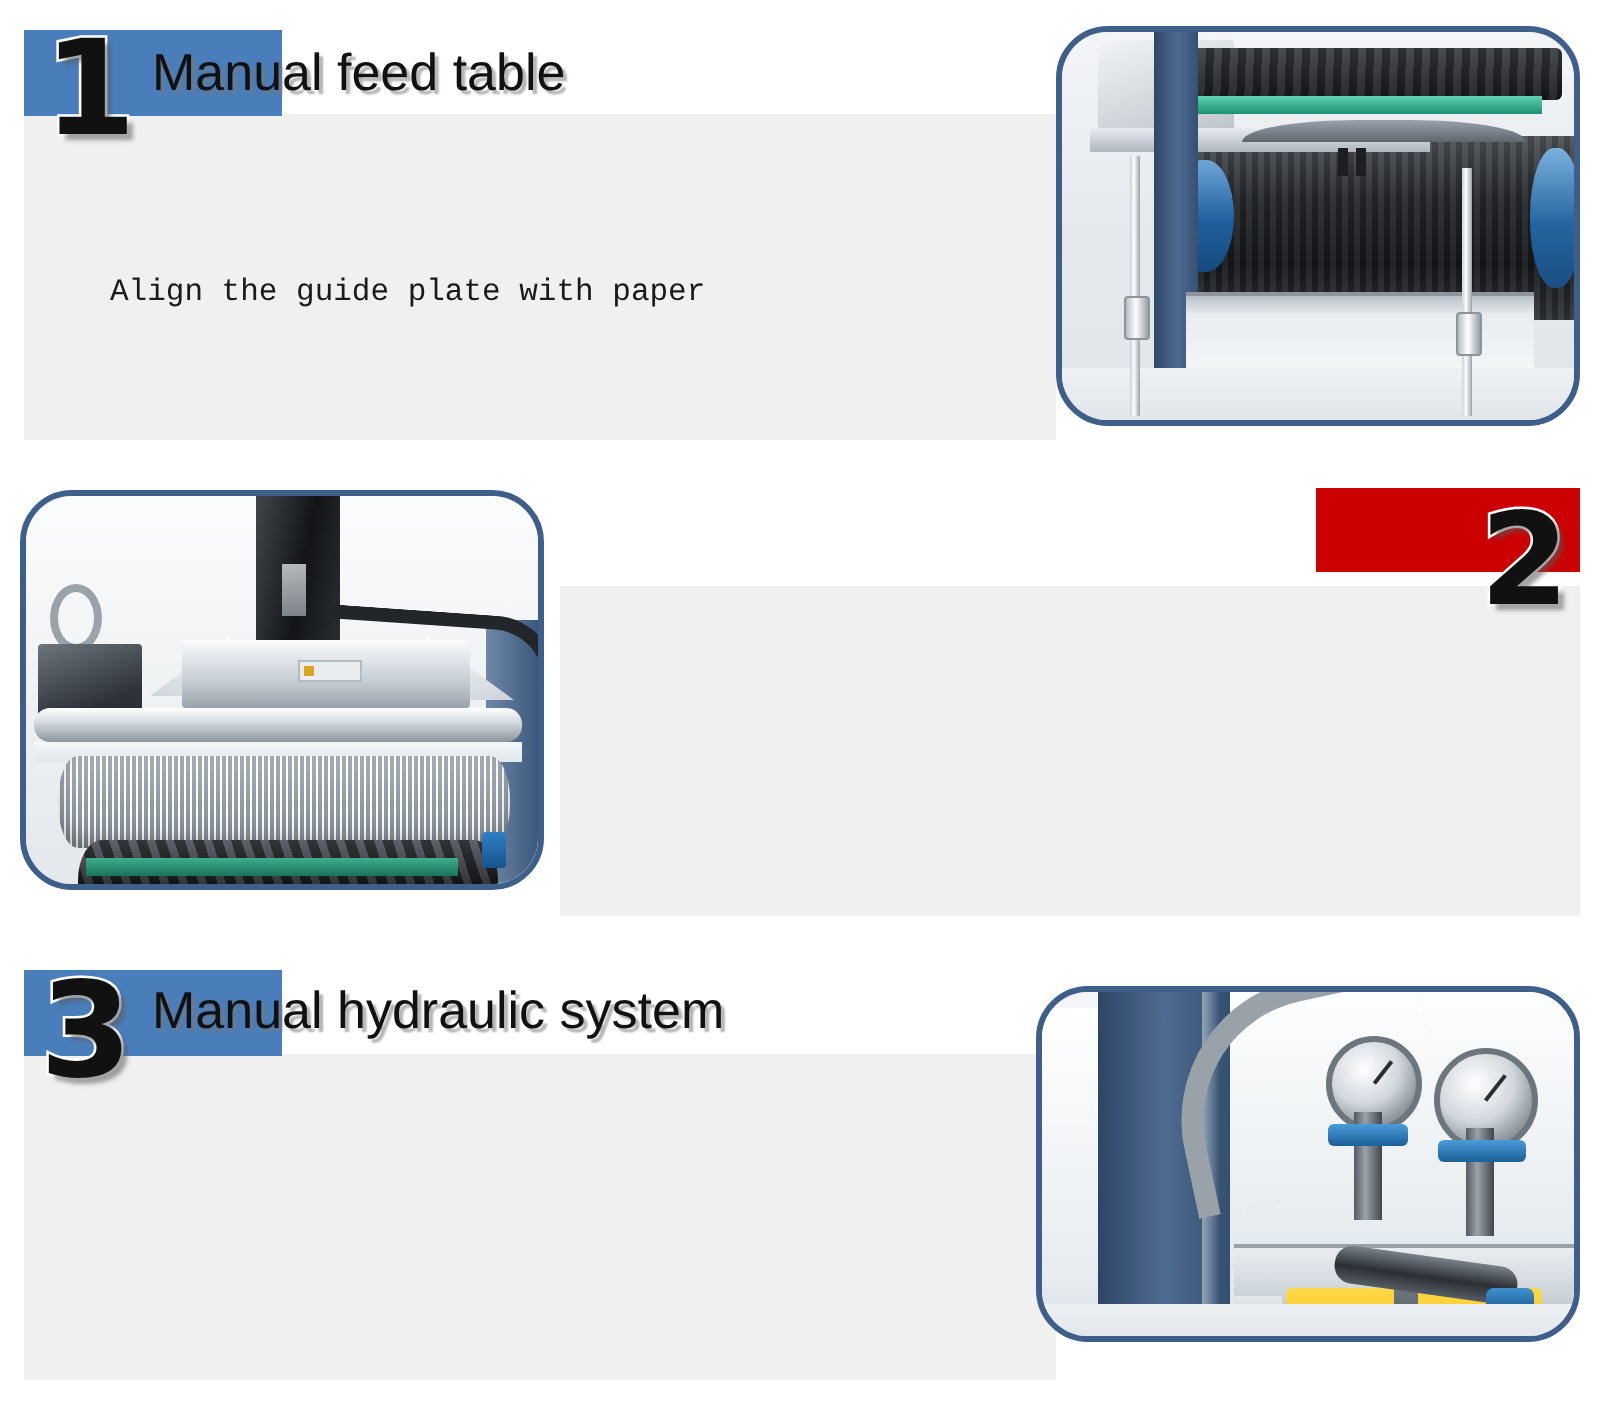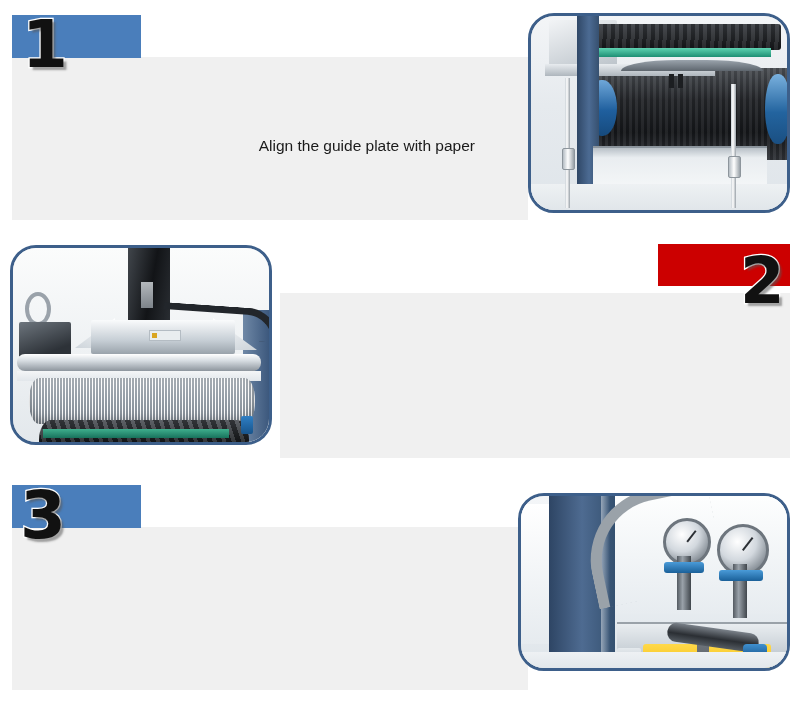--- a/index.html
+++ b/index.html
@@ -44,25 +44,24 @@
     position: absolute;
     font-family: "Liberation Sans", sans-serif;
     font-size: 26px;
     font-weight: normal;
     color: #111111;
     white-space: nowrap;
     text-shadow: 2px 2px 1px rgba(120,120,120,0.55);
   }
   .body-text {
     position: absolute;
-    font-family: Liberation Sans, sans-serif;
+    font-family: Liberation Mono, monospace;
     font-size: 15.5px;
     color: #1a1a1a;
     line-height: 24px;
-    text-align: right;
   }
 
   
   .photo {
     position: absolute;
     border: 3px solid #3d5f8a;
     border-radius: 26px;
     overflow: hidden;
     background: #cfd6dd;
     box-sizing: border-box;
@@ -359,20 +358,21 @@
 <body>
 
 <div class="section" style="top:0; height:228px;">
 
   <div class="panel" style="left:12px; top:57px; width:516px; height:163px;"></div>
 
   <div class="badge-box" style="left:12px; top:15px; width:129px; height:43px; background:#4a7ebb;"></div>
 
   <div class="badge-num" style="left:22px; top:12px; font-size:66px;">1</div>
 
+  <div class="heading" style="left:76px; top:21px;">Manual feed table</div>
 
   <div class="body-text" style="left:55px; top:134px; width:420px;">Align the guide plate with paper</div>
 
   <div class="photo" style="left:528px; top:13px; width:262px; height:200px;">
     <div class="layer p1-bg"></div>
     <div class="layer p1-shelf"></div>
     <div class="layer p1-roll-dark"></div>
     <div class="layer p1-roll-blue"></div>
     <div class="layer p1-roll-blue2"></div>
     <div class="layer p1-topbar"></div>
@@ -425,20 +425,21 @@
 </div>
 
 <div class="section" style="top:470px; height:232px;">
 
   <div class="panel" style="left:12px; top:57px; width:516px; height:163px;"></div>
 
   <div class="badge-box" style="left:12px; top:15px; width:129px; height:43px; background:#4a7ebb;"></div>
 
   <div class="badge-num" style="left:20px; top:13px; font-size:66px;">3</div>
 
+  <div class="heading" style="left:76px; top:20px;">Manual hydraulic system</div>
 
 
   <div class="photo" style="left:518px; top:23px; width:272px; height:178px;">
     <div class="layer p3-bg"></div>
     <div class="layer p3-panelback"></div>
     <div class="layer p3-whitepanel"></div>
     <div class="layer p3-column"></div>
     <div class="layer p3-colshine"></div>
     <div class="layer p3-hose"></div>
     <div class="layer p3-gaugeA"></div>

